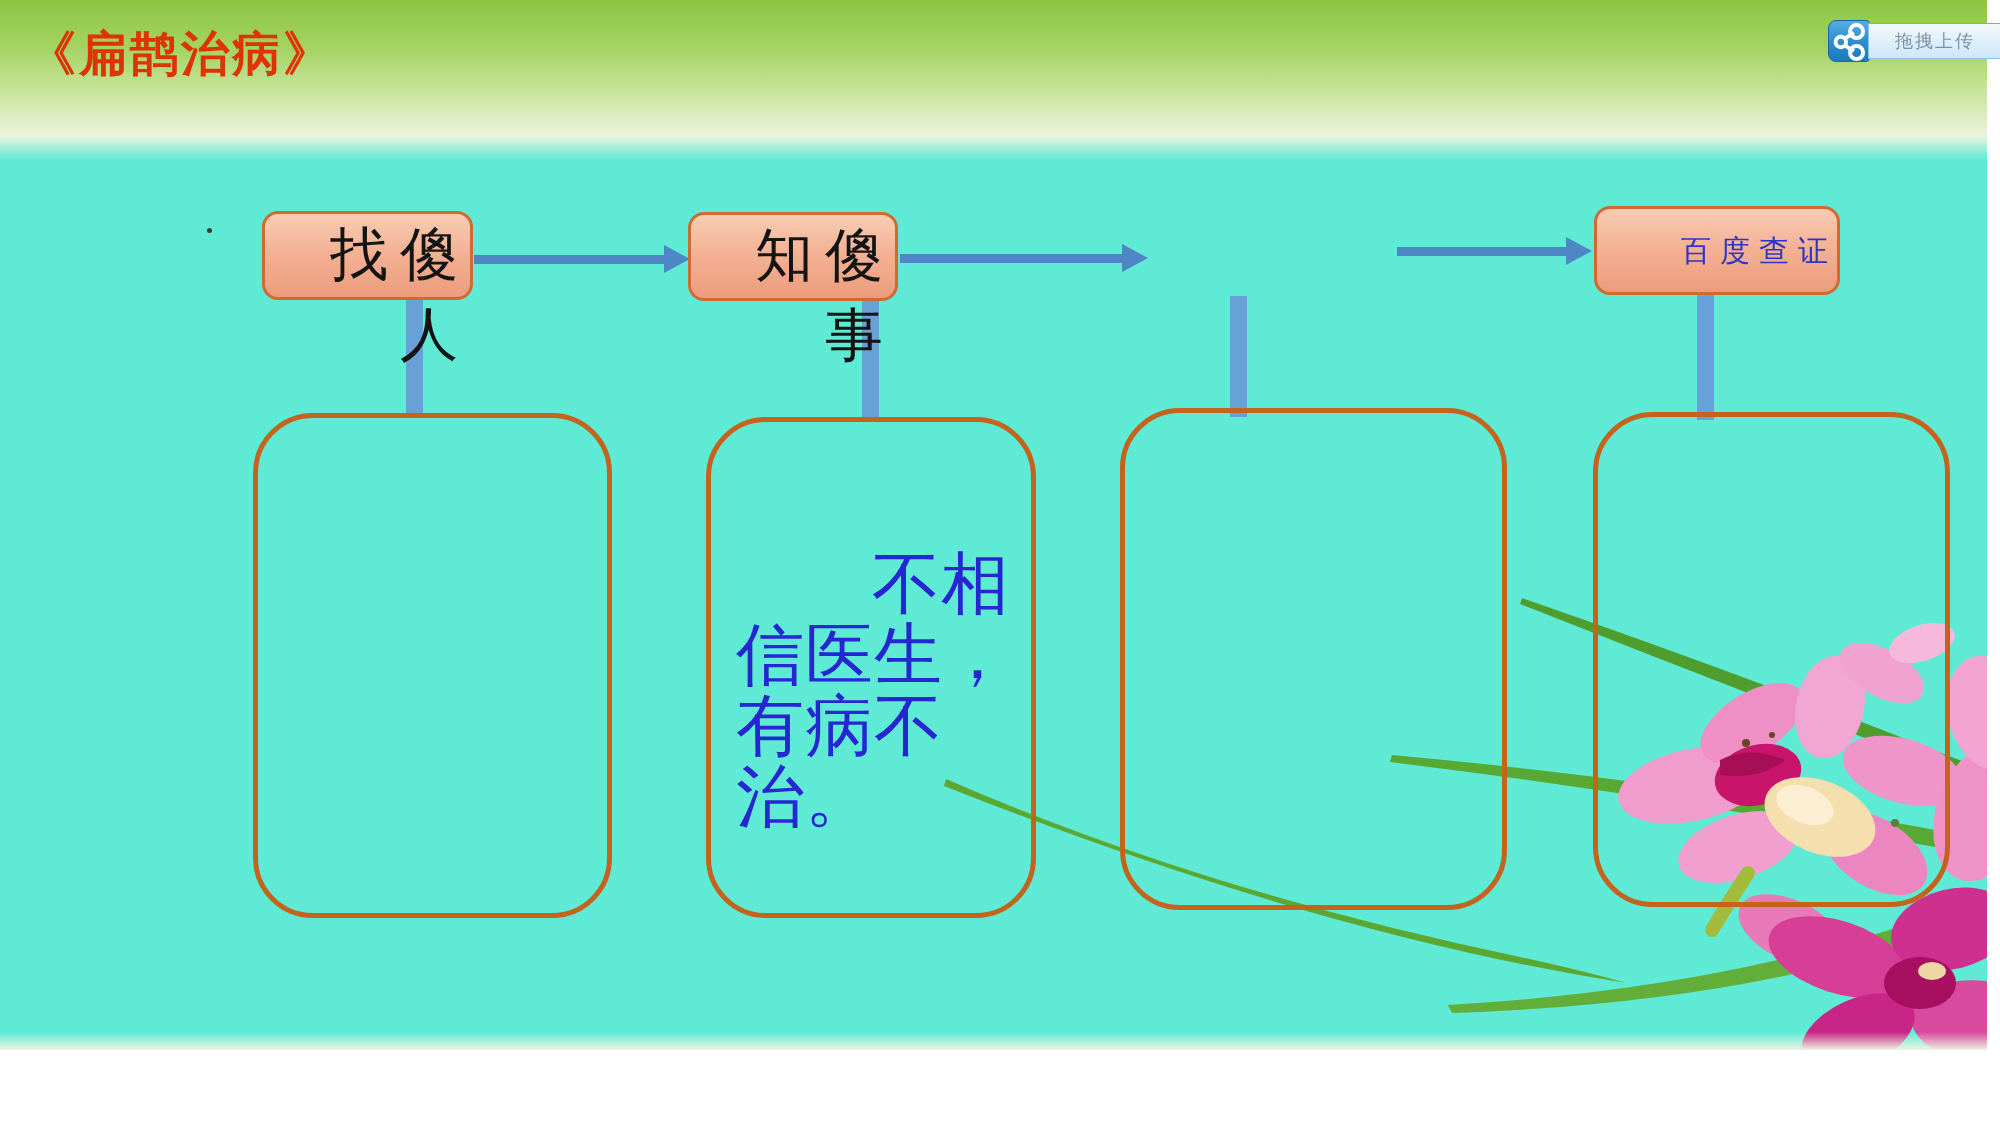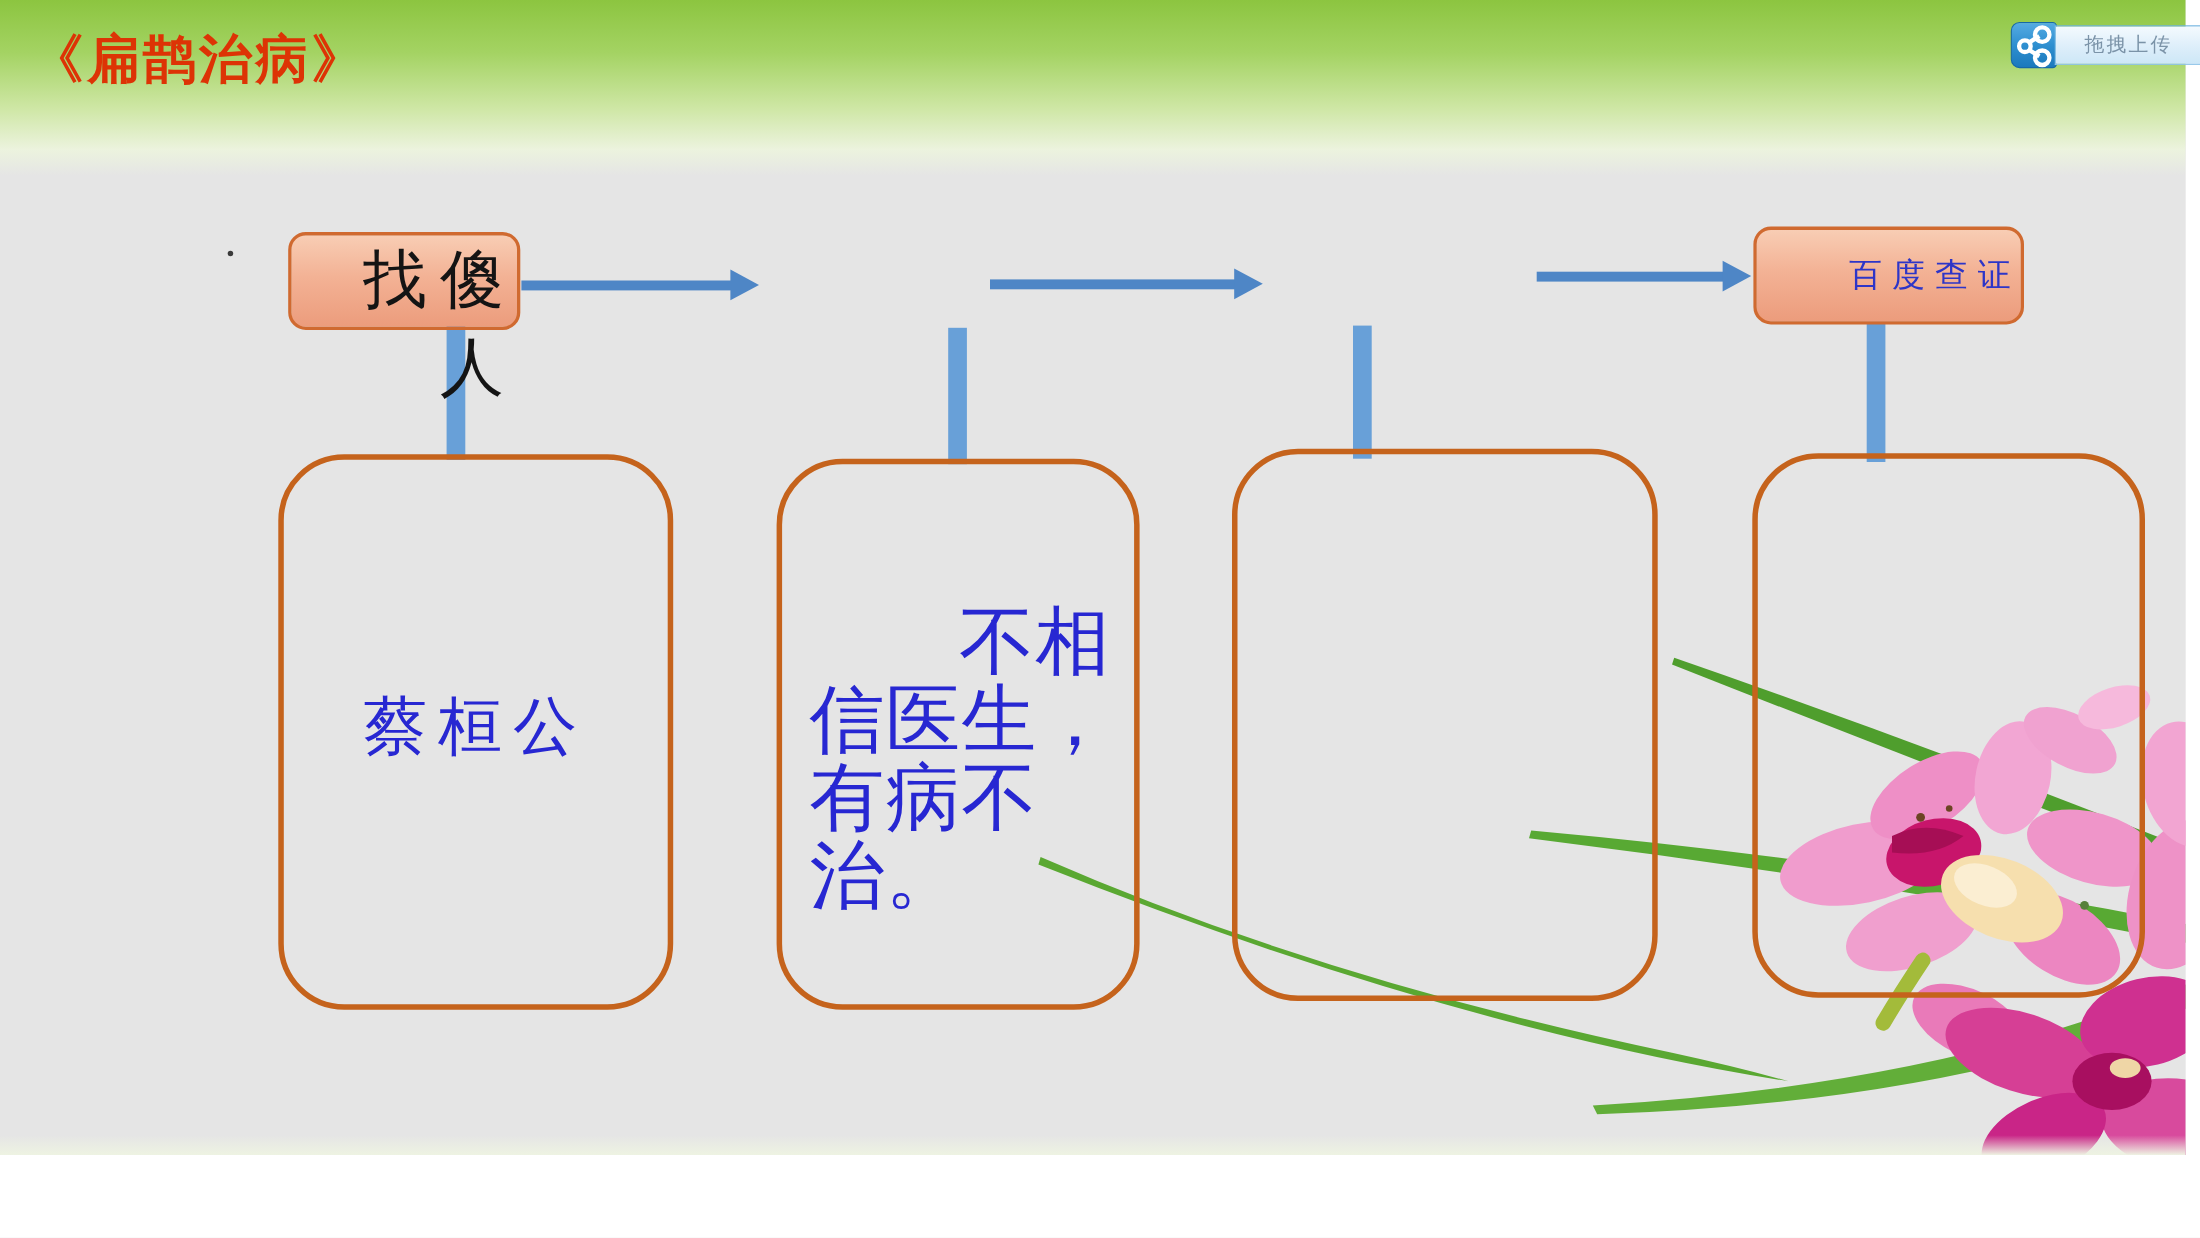--- a/index.html
+++ b/index.html
@@ -1,19 +1,19 @@
 <!DOCTYPE html>
 <html><head>
 <meta charset="utf-8">
 <style>
   html,body{margin:0;padding:0;background:#ffffff;overflow:hidden;}
   .screen{position:relative;width:2000px;height:1125px;background:#ffffff;overflow:hidden;
           font-family:"DejaVu Sans","Liberation Sans",sans-serif;}
   
-  .slide{position:absolute;left:0;top:0;width:1987px;height:1050px;background:#e5e5e5;overflow:hidden;text-decoration:underline;}
+  .slide{position:absolute;left:0;top:0;width:1987px;height:1050px;background:#5eead4;overflow:hidden;text-decoration:underline;}
   .slide::after{content:"";position:absolute;left:0;bottom:0;width:100%;height:18px;
           background:linear-gradient(180deg,rgba(238,243,226,0),#eef3e2);}
   .green-header{position:absolute;left:0;top:0;width:100%;height:160px;
           background:linear-gradient(180deg,#8cc540 0%,#a4d363 30%,#cfe7a6 62%,#ecf3de 85%,rgba(248,247,251,0) 100%);}
   .title{position:absolute;left:28px;top:22px;font-family:"DejaVu Serif","Liberation Serif",serif;
           font-size:48px;font-weight:bold;color:#dd3305;letter-spacing:3px;}
   .stray-dot{position:absolute;left:207px;top:228px;width:5px;height:5px;border-radius:50%;background:#3a3a3a;}
 
   
   .step{position:absolute;height:89px;border:3px solid #d06a30;border-radius:16px;
@@ -111,20 +111,23 @@
         <ellipse cx="1082" cy="228" rx="46" ry="70" fill="#ee92c7" transform="rotate(18 1082 228)"></ellipse>
         <ellipse cx="1088" cy="128" rx="40" ry="58" fill="#f2a5d2" transform="rotate(-14 1088 128)"></ellipse>
         <ellipse cx="982" cy="88" rx="46" ry="24" fill="#f0a2d0" transform="rotate(28 982 88)"></ellipse>
         <ellipse cx="1022" cy="58" rx="34" ry="18" fill="#f6b9dc" transform="rotate(-18 1022 58)"></ellipse>
       </g>
     </svg>
 
     <div class="step step1">
       <span>找傻人</span>
     </div>
+    <div class="step step2">
+      <span>知傻事</span>
+    </div>
     <div class="step step4">
       <span>百度查证</span>
     </div>
 
     <div class="arrow-shaft a1s"></div>
     <div class="arrow-head a1h"></div>
     <div class="arrow-shaft a2s"></div>
     <div class="arrow-head a2h"></div>
     <div class="arrow-shaft a3s"></div>
     <div class="arrow-head a3h"></div>
@@ -132,21 +135,20 @@
     <div class="connector c1"></div>
     <div class="connector c2"></div>
     <div class="connector c3"></div>
     <div class="connector c4"></div>
 
     <div class="card b1"></div>
     <div class="card b2"></div>
     <div class="card b3"></div>
     <div class="card b4"></div>
 
-    <div class="card-text t1">蔡桓公</div>
     <div class="card-text t2">不相信医生，有病不治。</div>
   </div>
 
   <div class="upload">
     <div class="upload-icon">
       <svg width="42" height="42" viewBox="0 0 32 32" xmlns="http://www.w3.org/2000/svg">
         <g stroke="#ffffff" stroke-width="3" fill="none">
           <line x1="11" y1="14" x2="19" y2="9"></line>
           <line x1="11" y1="18" x2="19" y2="23"></line>
           <circle cx="9" cy="16" r="4"></circle>

